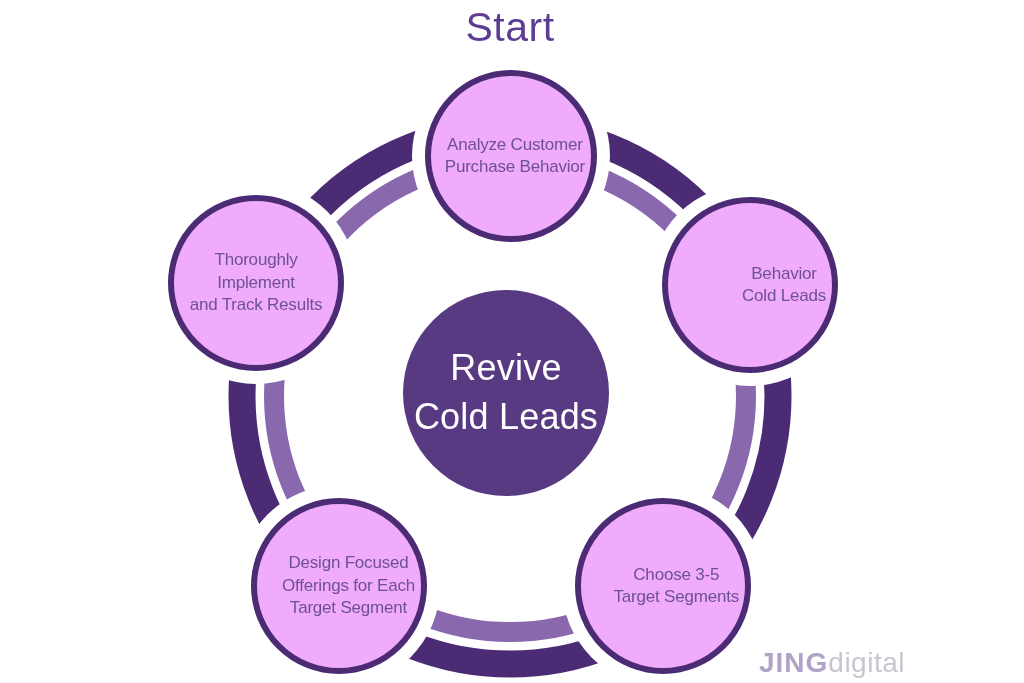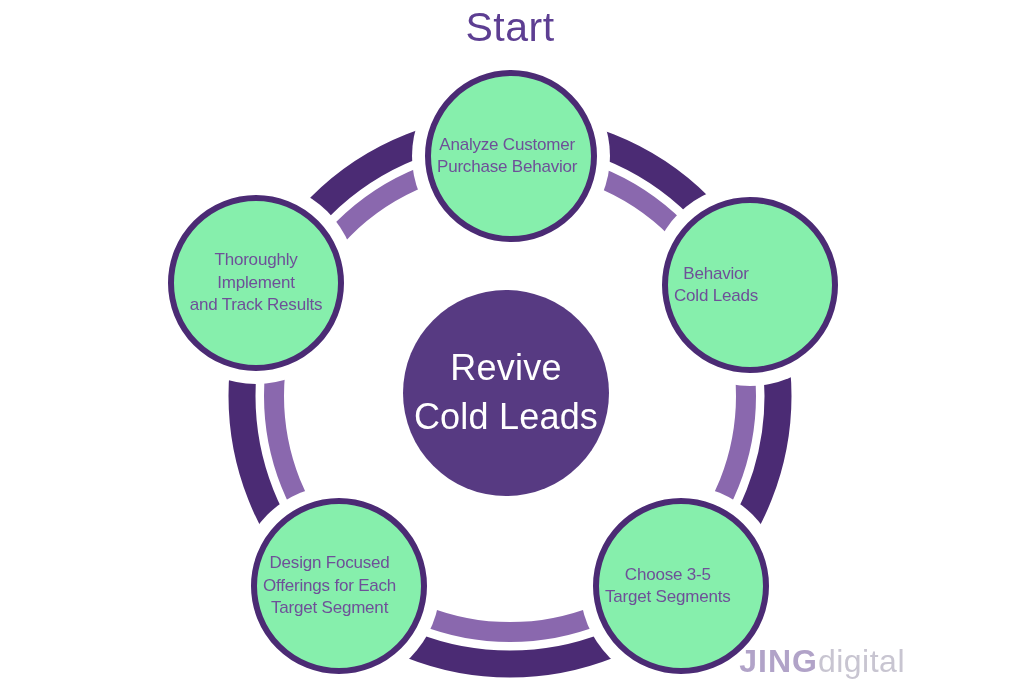--- a/index.html
+++ b/index.html
@@ -40,42 +40,42 @@
     stroke-width: 27;
   }
   .ring-inner {
     fill: none;
     stroke: var(--light-purple);
     stroke-width: 20;
   }
   .node {
     position: absolute;
     box-sizing: border-box;
-    background: #86efac;
+    background: #f0abfc;
     border: 6px solid var(--dark-purple);
     border-radius: 50%;
     box-shadow: 0 0 0 13px #ffffff;
     display: flex;
     align-items: center;
-    justify-content: flex-start;
+    justify-content: flex-end;
     text-align: center;
     z-index: 3;
   }
   .node-label {
     display: block;
     white-space: pre-line;
     font-size: 17px;
     line-height: 1.32;
     letter-spacing: -0.2px;
     color: var(--text-purple);
     padding: 0 6px;
   }
   .node-top          { left: 425px; top: 70px;  width: 172px; height: 172px; }
   .node-right        { left: 662px; top: 197px; width: 176px; height: 176px; }
-  .node-bottom-right { left: 593px; top: 498px; width: 176px; height: 176px; }
+  .node-bottom-right { left: 575px; top: 498px; width: 176px; height: 176px; }
   .node-bottom-left  { left: 251px; top: 498px; width: 176px; height: 176px; }
   .node-left         { left: 168px; top: 195px; width: 176px; height: 176px; }
   .hub {
     position: absolute;
     left: 403px;
     top: 290px;
     width: 206px;
     height: 206px;
     border-radius: 50%;
     background: var(--center-fill);
@@ -90,21 +90,21 @@
     white-space: pre-line;
     color: #ffffff;
     font-size: 36px;
     line-height: 1.35;
     letter-spacing: 0.2px;
   }
   .logo {
     position: absolute;
     right: 119px;
     bottom: 6px;
-    font-size: 32px;
+    font-size: 28px;
     line-height: 1;
     z-index: 5;
     white-space: nowrap;
   }
   .logo-brand {
     font-weight: 700;
     letter-spacing: 1px;
     color: var(--logo-brand);
   }
   .logo-suffix {

